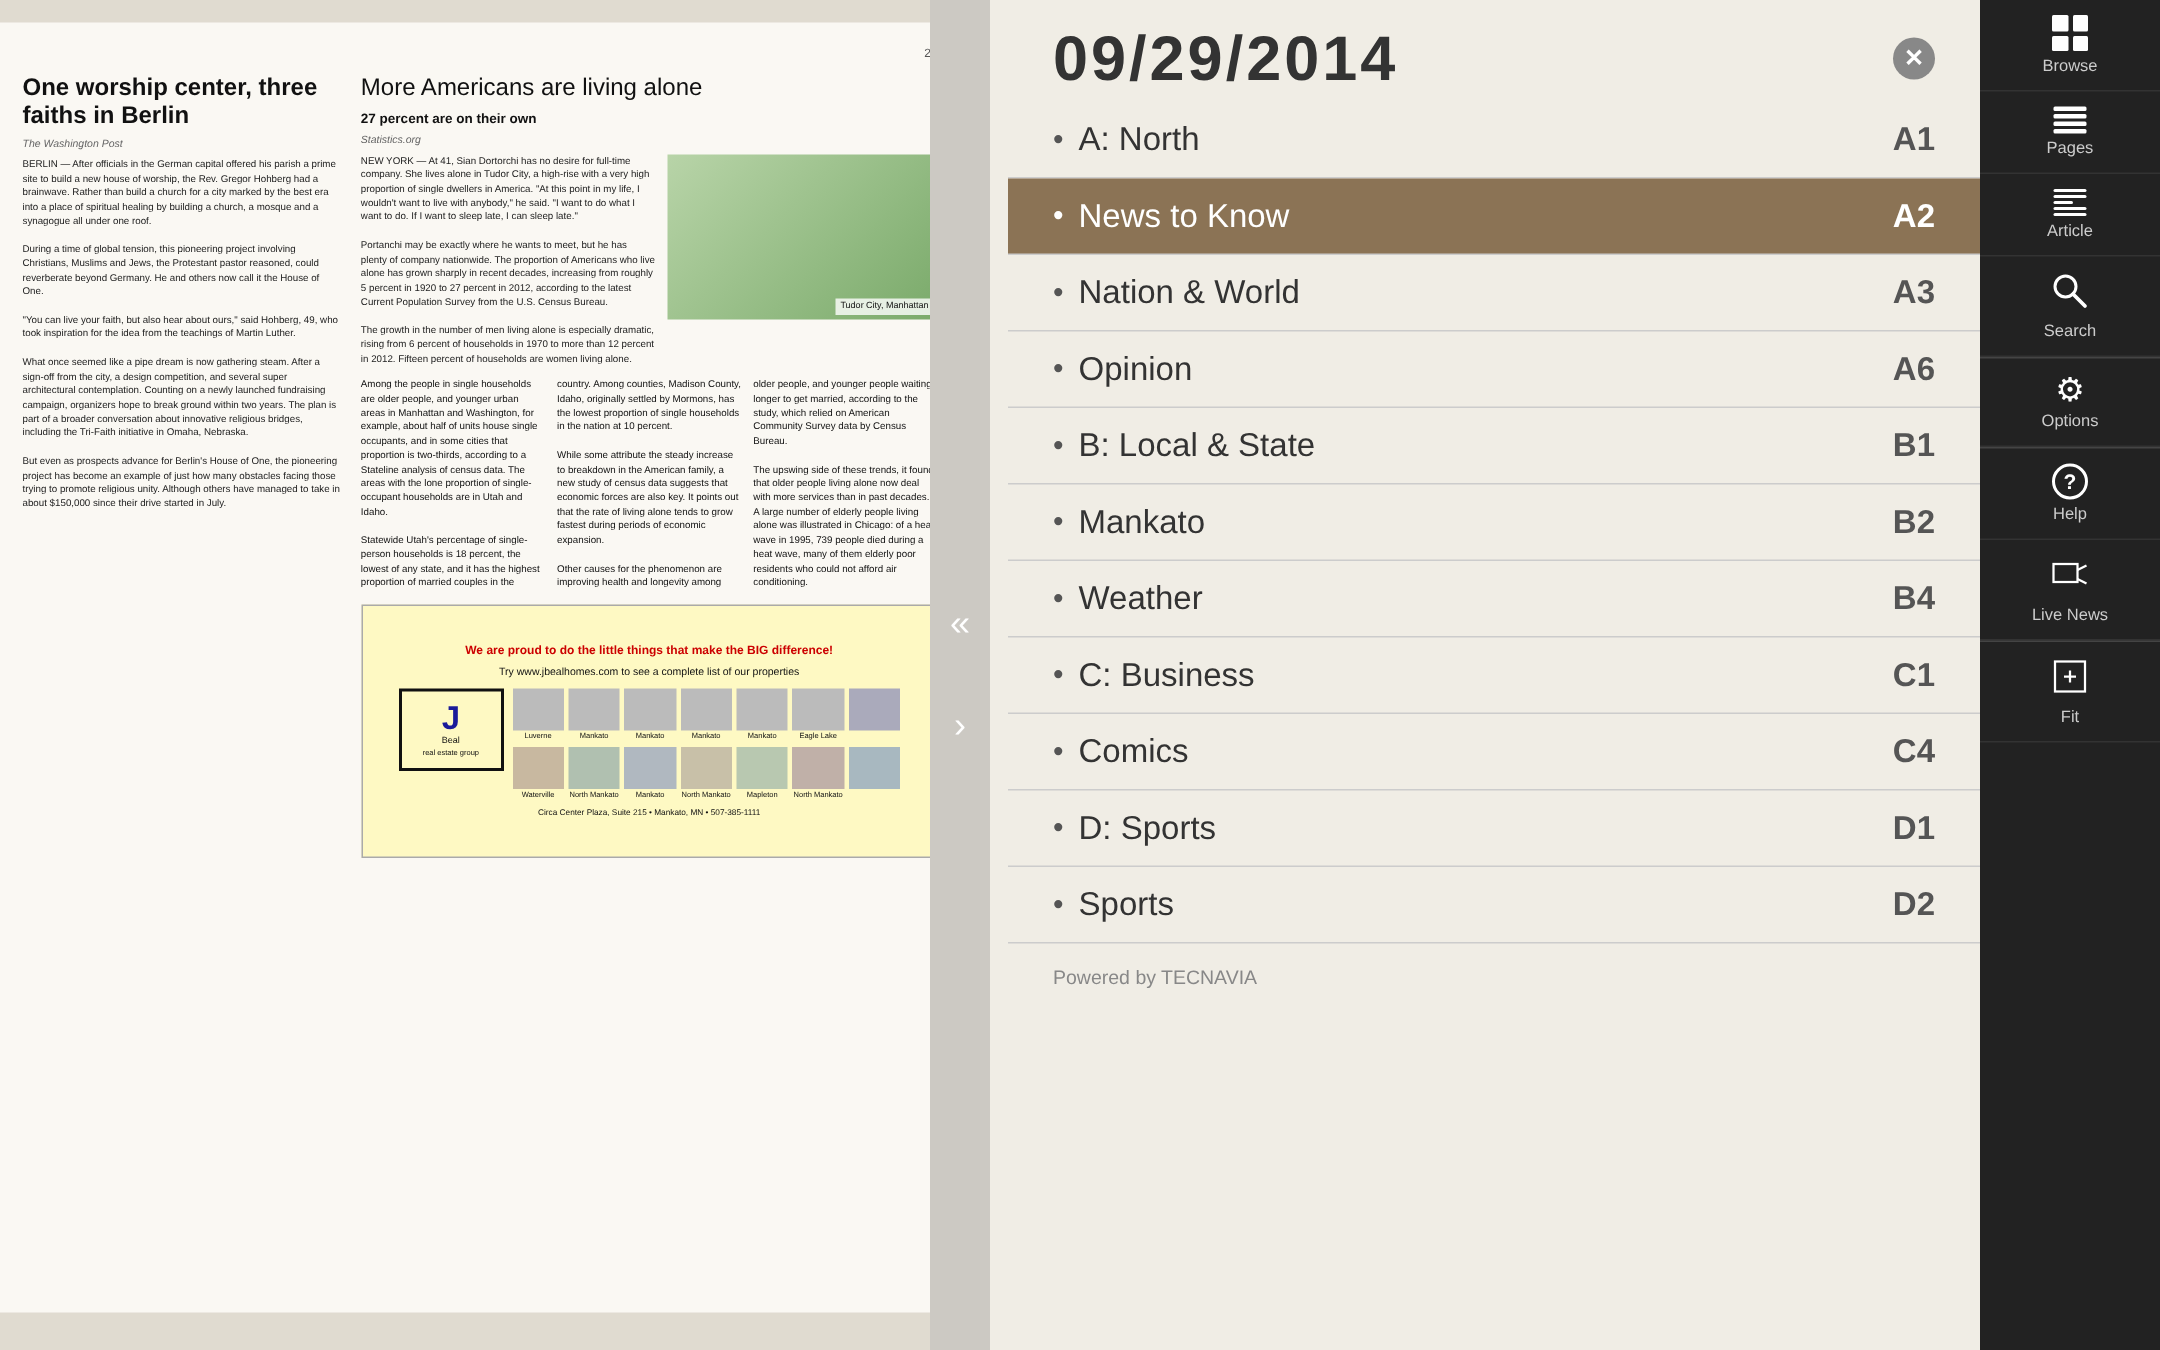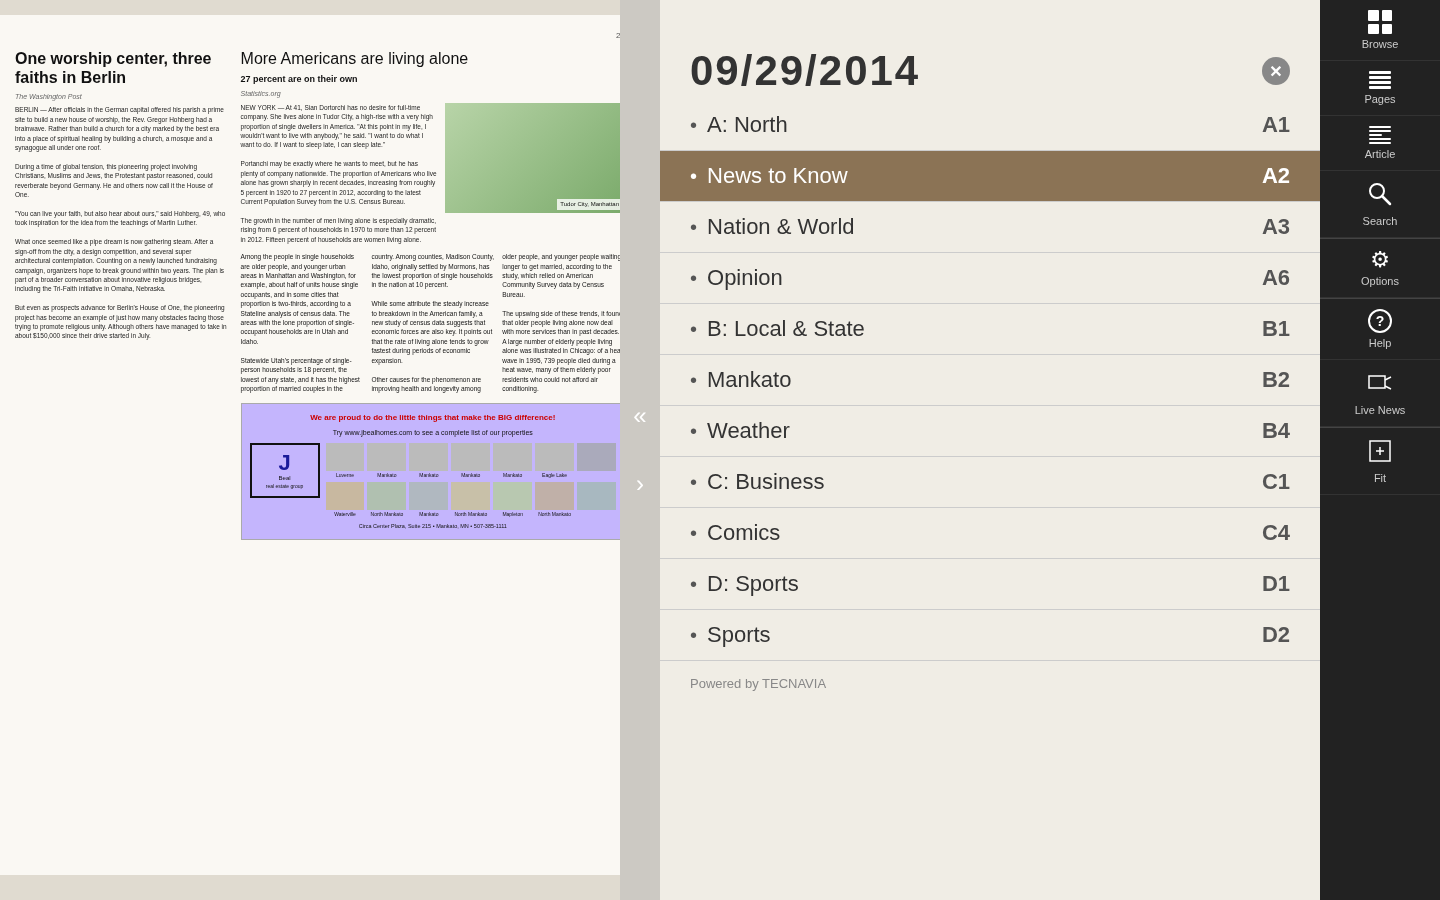--- a/index.html
+++ b/index.html
@@ -295,22 +295,22 @@
     .np-body-cols {
       columns: 3;
       column-gap: 8px;
       font-size: 6.5px;
       line-height: 1.45;
     }
 
     .np-ad {
       margin-top: 10px;
       border: 1px solid #aaa;
-      padding: 8px;
-      background: #c4b5fd;
+      padding: 24px;
+      background: #fef9c3;
     }
 
     .np-ad-headline {
       text-align: center;
       font-size: 8px;
       font-weight: bold;
       color: #c00;
       margin-bottom: 4px;
     }
 
@@ -385,22 +385,21 @@
       display: flex;
       flex-direction: column;
       align-items: center;
       justify-content: center;
       gap: 40px;
       z-index: 10;
       cursor: pointer;
     }
 
     .sections-main {
-      padding-left: 40px;
-      margin-top: 32px;
+      padding-left: 52px;
     }
   </style>
 </head>
 <body>
 
 <div class="layout-wrapper">
 
   <div class="newspaper-wrapper">
     <div class="np-page">
       <div class="np-page-num">27</div>

